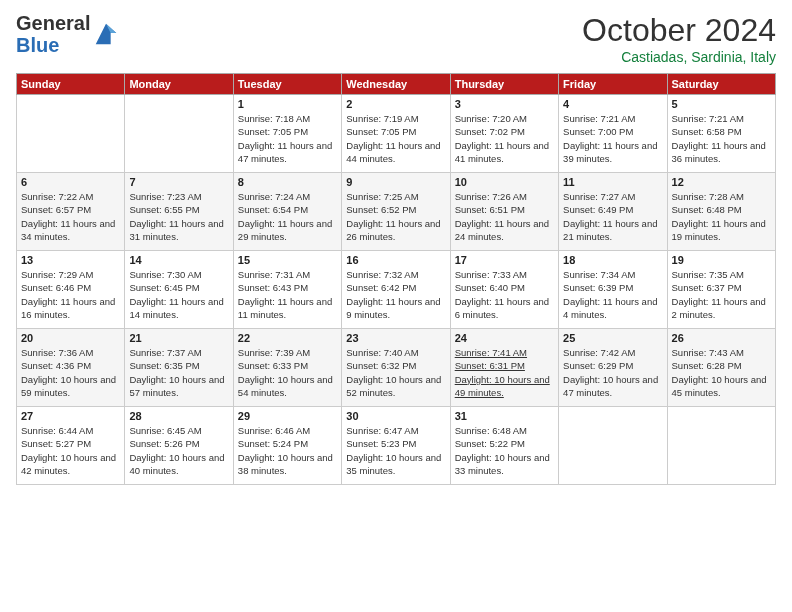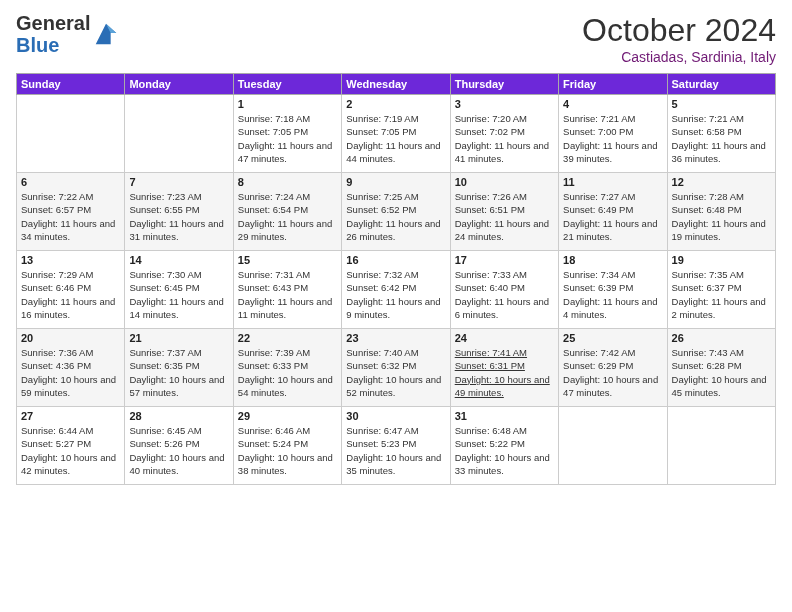--- a/index.html
+++ b/index.html
@@ -42,30 +42,30 @@
       text-align: right;
     }
     .month-title {
       font-size: 32px;
       color: #333;
       font-weight: normal;
       text-align: right;
     }
     .location {
       font-size: 14px;
-      color: #701a75;
+      color: #15803d;
     }
     .calendar {
       width: 100%;
       border-collapse: collapse;
       table-layout: fixed;
       font-size: 10px;
     }
     .calendar th {
-      background: #6d28d9;
+      background: #b91c1c;
       color: #fff;
       padding: 4px 4px;
       text-align: left;
       font-size: 11px;
       font-weight: bold;
       border: 1px solid #aaa;
     }
     .calendar td {
       border: 1px solid #ccc;
       vertical-align: top;

